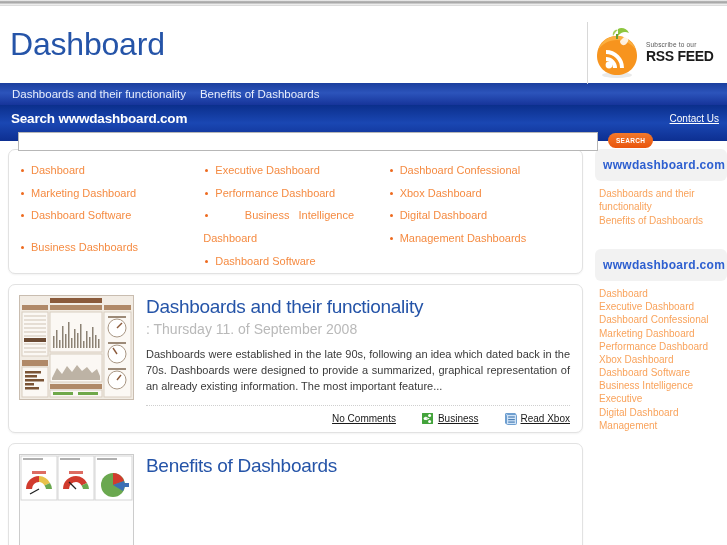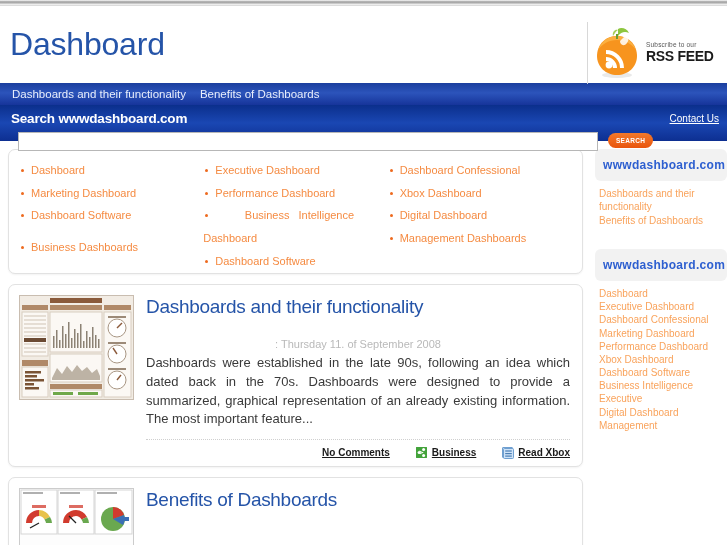--- a/index.html
+++ b/index.html
@@ -251,48 +251,47 @@
   }
   .art-title {
     font-size: 19px;
     color: #2554a8;
     margin: 2px 0 0 0;
     font-weight: normal;
     letter-spacing: -0.3px;
     line-height: 1.1;
   }
   .art-date {
+    font-size: 14px;
+    color: #b9b9b9;
+    margin-top: 3px;
+  }
+  .art-text {
     font-size: 11px;
-    color: #b9b9b9;
-    margin-top: 20px;
-    text-align: center;
-  }
-  .art-text {
-    font-size: 13px;
     color: #3a3a3a;
     line-height: 1.45;
     text-align: justify;
-    margin-top: 4px;
+    margin-top: 10px;
   }
   .art-sep {
     border-top: 1px dotted #cfcfcf;
     margin-top: 10px;
   }
   .art-meta {
     display: flex;
     justify-content: flex-end;
     align-items: center;
     margin-top: 7px;
     gap: 26px;
   }
   .meta-item {
     display: flex;
     align-items: center;
     font-size: 10px;
-    font-weight: bold;
+    font-weight: normal;
     color: #1a1a1a;
   }
   .meta-item a {
     color: #1a1a1a;
     text-decoration: underline;
   }
   .meta-ico {
     width: 11px;
     height: 11px;
     margin-right: 5px;

